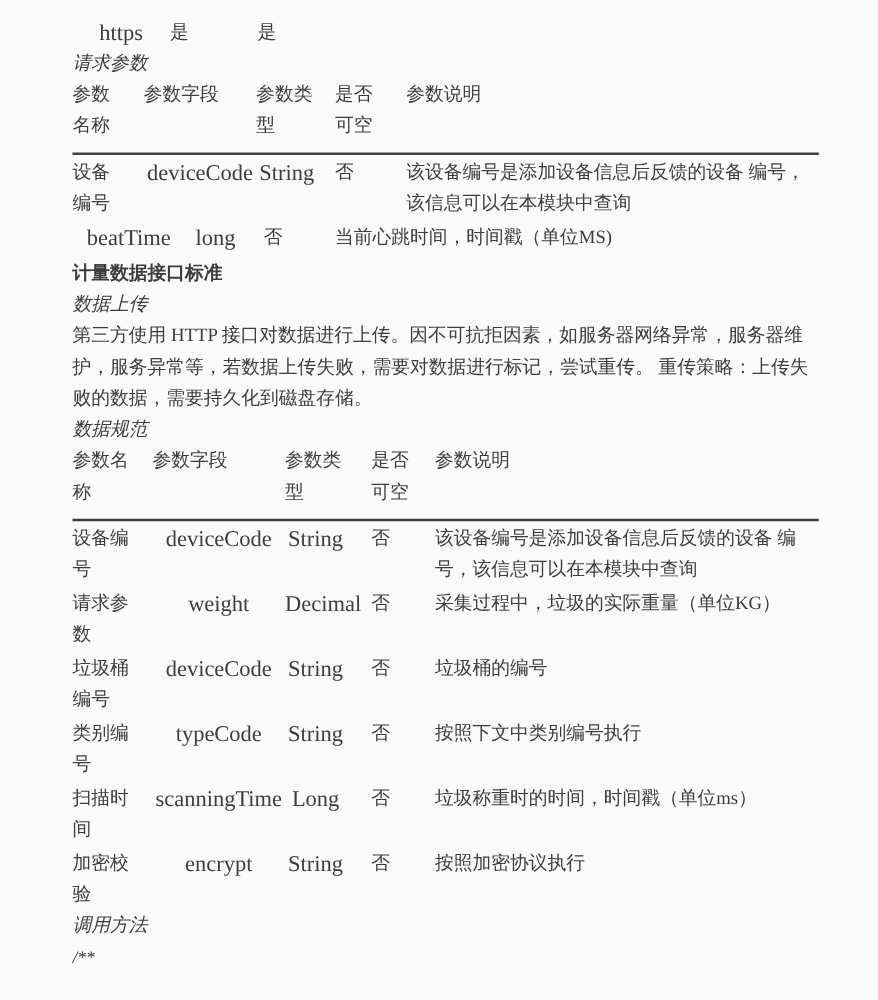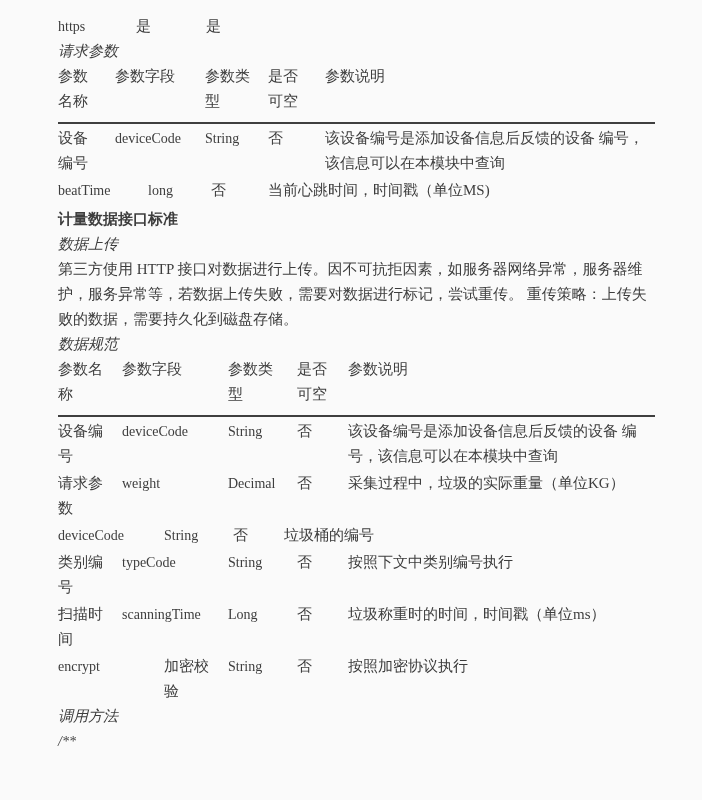--- a/index.html
+++ b/index.html
@@ -13,21 +13,21 @@
   }
   .doc{padding:14px 47px 0 58px;}
   .toprow{display:flex;}
   .toprow .tc1{width:78px;}
   .toprow .tc2{width:70px;}
   .ital{font-style:italic;}
   .boldh{font-weight:bold;margin-top:4px;}
   .tbl{width:597px;}
   .tr{display:flex;align-items:flex-start;}
   .c{box-sizing:border-box;flex-shrink:0;}
-  .latin{font-size:14px;}
+  .latin{font-size:18px;text-align:center;}
   .thead{border-bottom:2px solid #3f3f3f;padding-bottom:8px;}
   .tr.body{margin-top:2px;}
   
   .t1 .c1{width:57px;padding-right:17px;}
   .t1 .c2{width:90px;}
   .t1 .c3{width:63px;padding-right:14px;}
   .t1 .c4{width:57px;padding-right:24px;}
   .t1 .c5{flex:1 1 auto;width:auto;}
   
   .t2 .c1{width:64px;padding-right:14px;}
@@ -95,42 +95,43 @@
       <div class="c c5">该设备编号是添加设备信息后反馈的设备 编号，该信息可以在本模块中查询</div>
     </div>
     <div class="tr body">
       <div class="c c1">请求参数</div>
       <div class="c c2 latin">weight</div>
       <div class="c c3 latin">Decimal</div>
       <div class="c c4">否</div>
       <div class="c c5">采集过程中，垃圾的实际重量（单位KG）</div>
     </div>
     <div class="tr body">
+      <div class="c c1">垃圾桶编号</div>
       <div class="c c2 latin">deviceCode</div>
       <div class="c c3 latin">String</div>
       <div class="c c4">否</div>
       <div class="c c5">垃圾桶的编号</div>
     </div>
     <div class="tr body">
       <div class="c c1">类别编号</div>
       <div class="c c2 latin">typeCode</div>
       <div class="c c3 latin">String</div>
       <div class="c c4">否</div>
       <div class="c c5">按照下文中类别编号执行</div>
     </div>
     <div class="tr body">
       <div class="c c1">扫描时间</div>
       <div class="c c2 latin">scanningTime</div>
       <div class="c c3 latin">Long</div>
       <div class="c c4">否</div>
       <div class="c c5">垃圾称重时的时间，时间戳（单位ms）</div>
     </div>
     <div class="tr body">
+      <div class="c c1">加密校验</div>
       <div class="c c2 latin">encrypt</div>
-      <div class="c c1">加密校验</div>
       <div class="c c3 latin">String</div>
       <div class="c c4">否</div>
       <div class="c c5">按照加密协议执行</div>
     </div>
   </div>
 
   <div class="ital">调用方法</div>
   <div class="codeline">/**</div>
 
 </div>

